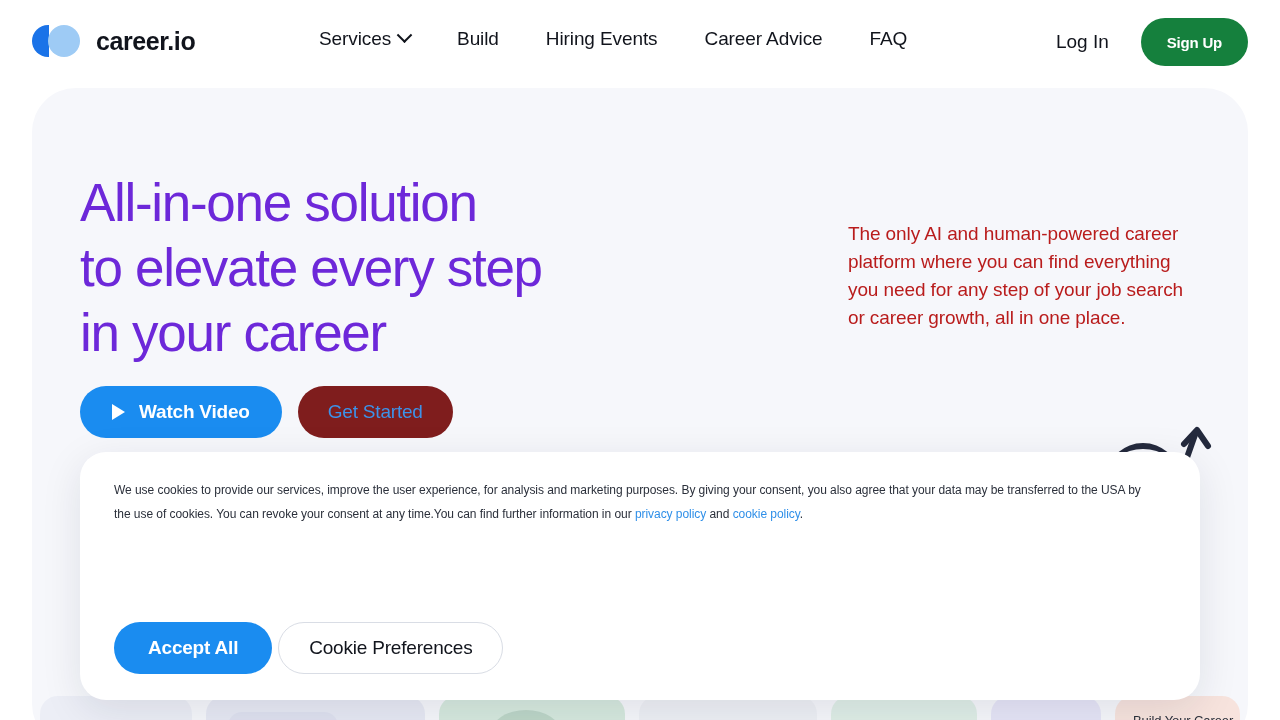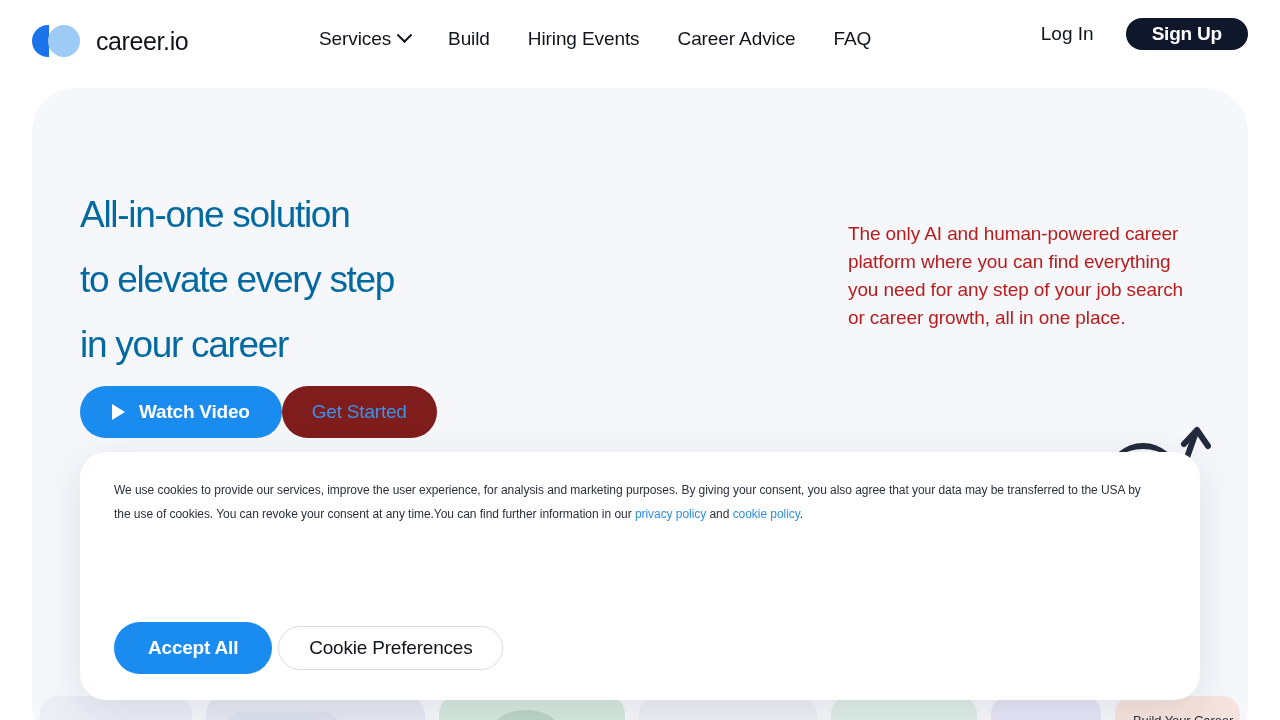--- a/index.html
+++ b/index.html
@@ -48,33 +48,33 @@
   .logo-circle {
     position: absolute;
     left: 16px; top: 3px;
     width: 32px;
     height: 32px;
     border-radius: 50%;
     background: #9ecbf5;
   }
   .brand-name {
     font-size: 25px;
-    font-weight: normal;
+    font-weight: bold;
     letter-spacing: -0.4px;
     color: #11141c;
     white-space: nowrap;
   }
 
   .nav {
     position: absolute;
     left: 300px;
     top: 28px;
     display: flex;
     align-items: center;
-    gap: 0;
+    gap: 9px;
   }
   .nav-item {
     font-size: 19px;
     color: #11141c;
     white-space: nowrap;
     cursor: pointer;
     padding: 0 19px;
     display: flex;
     align-items: center;
     gap: 8px;
@@ -97,72 +97,73 @@
     gap: 12px;
   }
   .login-link {
     font-size: 19px;
     color: #11141c;
     cursor: pointer;
     padding: 0 20px;
     white-space: nowrap;
   }
   .signup-btn {
-    background: #0f172a;
+    background: #15803d;
     color: #fff;
     border: none;
     border-radius: 40px;
-    font-size: 19px;
+    font-size: 15px;
     font-weight: bold;
     font-family: "Liberation Sans", sans-serif;
     padding: 0 26px;
-    height: 32px;
+    height: 48px;
     cursor: pointer;
     letter-spacing: -0.2px;
     white-space: nowrap;
   }
 
   
   .hero {
     position: absolute;
     left: 32px;
     top: 88px;
     width: 1216px;
     height: 660px;
     background: #f6f7fb;
     border-radius: 44px;
     overflow: hidden;
   }
   .hero-title {
     position: absolute;
     left: 48px;
-    top: 94px;
-    font-size: 37px;
+    top: 82px;
+    font-size: 53px;
     line-height: 65px;
     font-weight: 400;
-    color: #0369a1;
+    color: #6d28d9;
     letter-spacing: -1.3px;
     white-space: pre-line;
   }
   .hero-sub {
     position: absolute;
     left: 816px;
     top: 132px;
     width: 352px;
     font-size: 19px;
     line-height: 28px;
     color: #b91c1c;
     letter-spacing: -0.1px;
   }
   .hero-actions {
     position: absolute;
     left: 48px;
     top: 298px;
     display: flex;
     align-items: center;
+    gap: 16px;
   }
   .btn-watch {
     display: flex;
     align-items: center;
     gap: 14px;
     background: #1a8cf0;
     color: #fff;
     border: none;
     border-radius: 40px;
     height: 52px;
@@ -342,21 +343,21 @@
     font-weight: bold;
     font-family: "Liberation Sans", sans-serif;
     cursor: pointer;
     letter-spacing: -0.2px;
   }
   .btn-prefs {
     background: #fff;
     color: #11141c;
     border: 1px solid #d9dde5;
     border-radius: 40px;
-    height: 44px;
+    height: 52px;
     padding: 0 30px;
     font-size: 19px;
     font-family: "Liberation Sans", sans-serif;
     cursor: pointer;
     letter-spacing: -0.2px;
   }
 </style>
 </head>
 <body>
 

